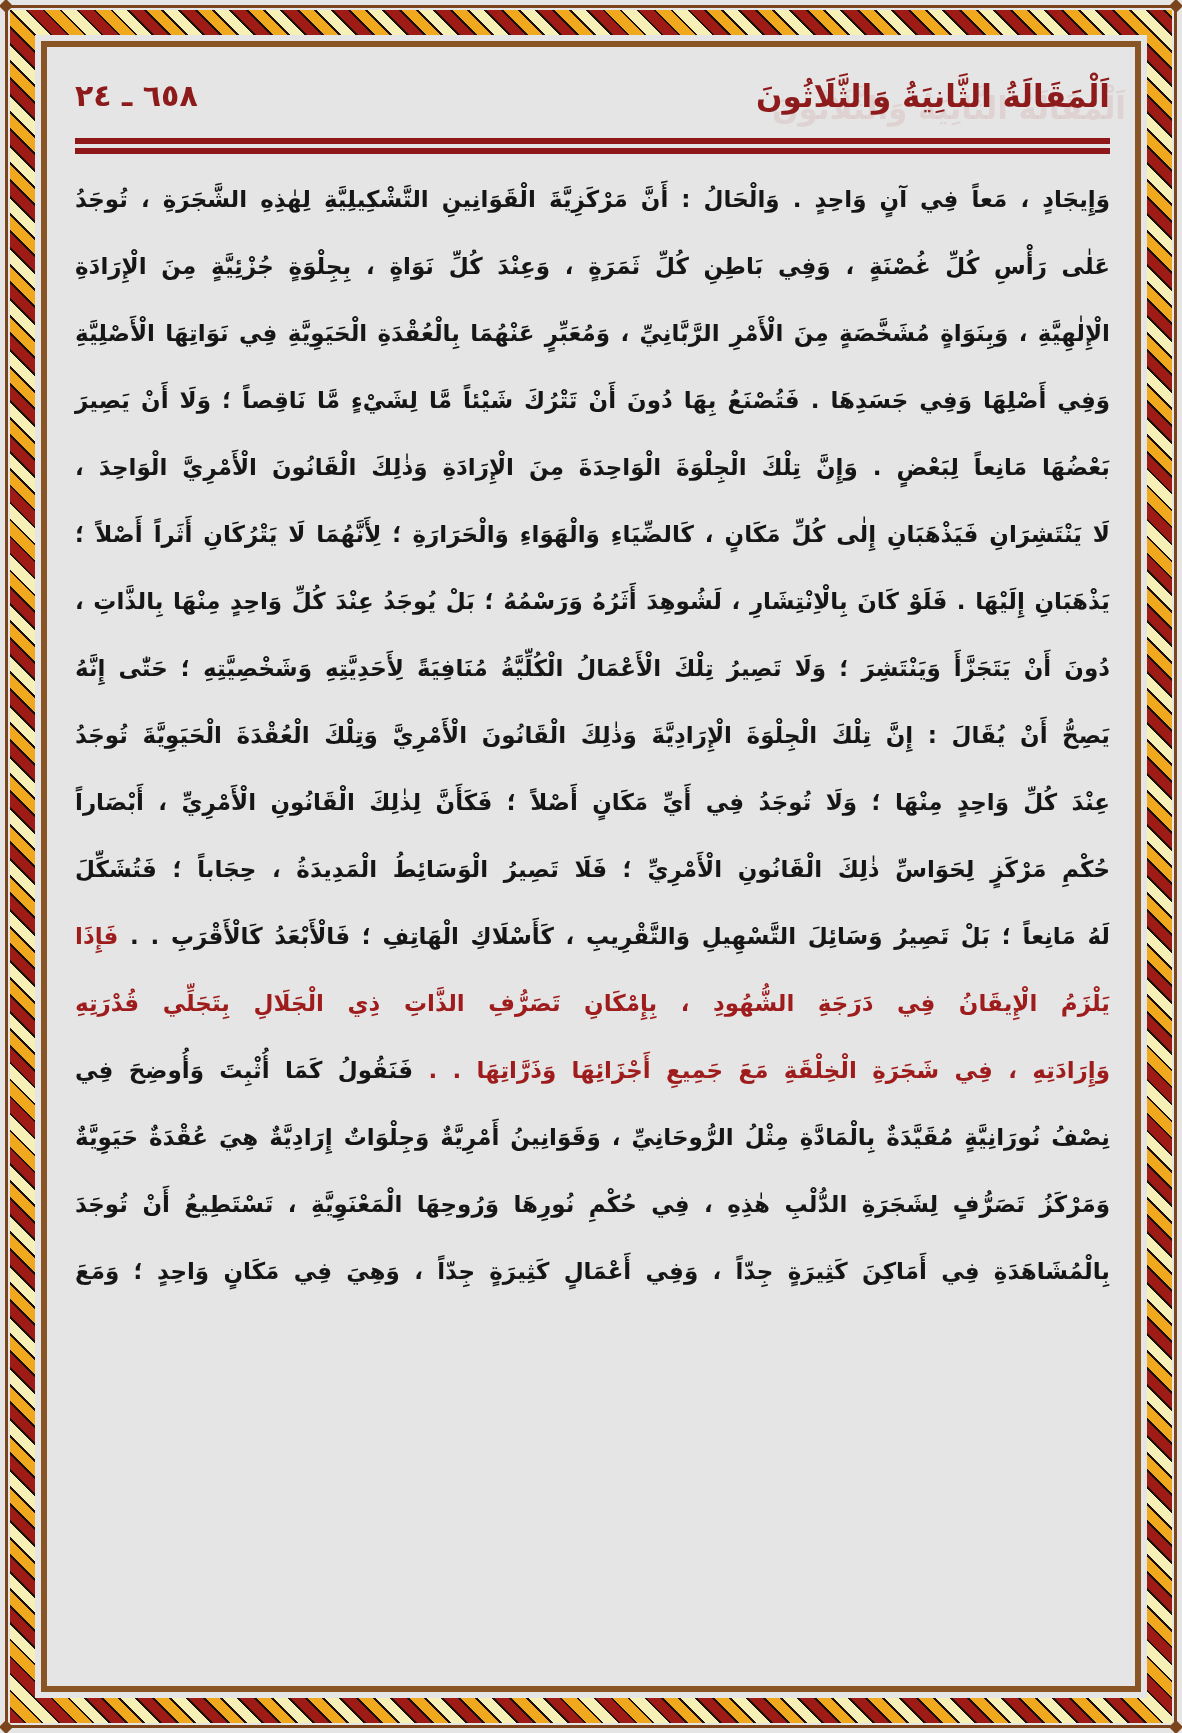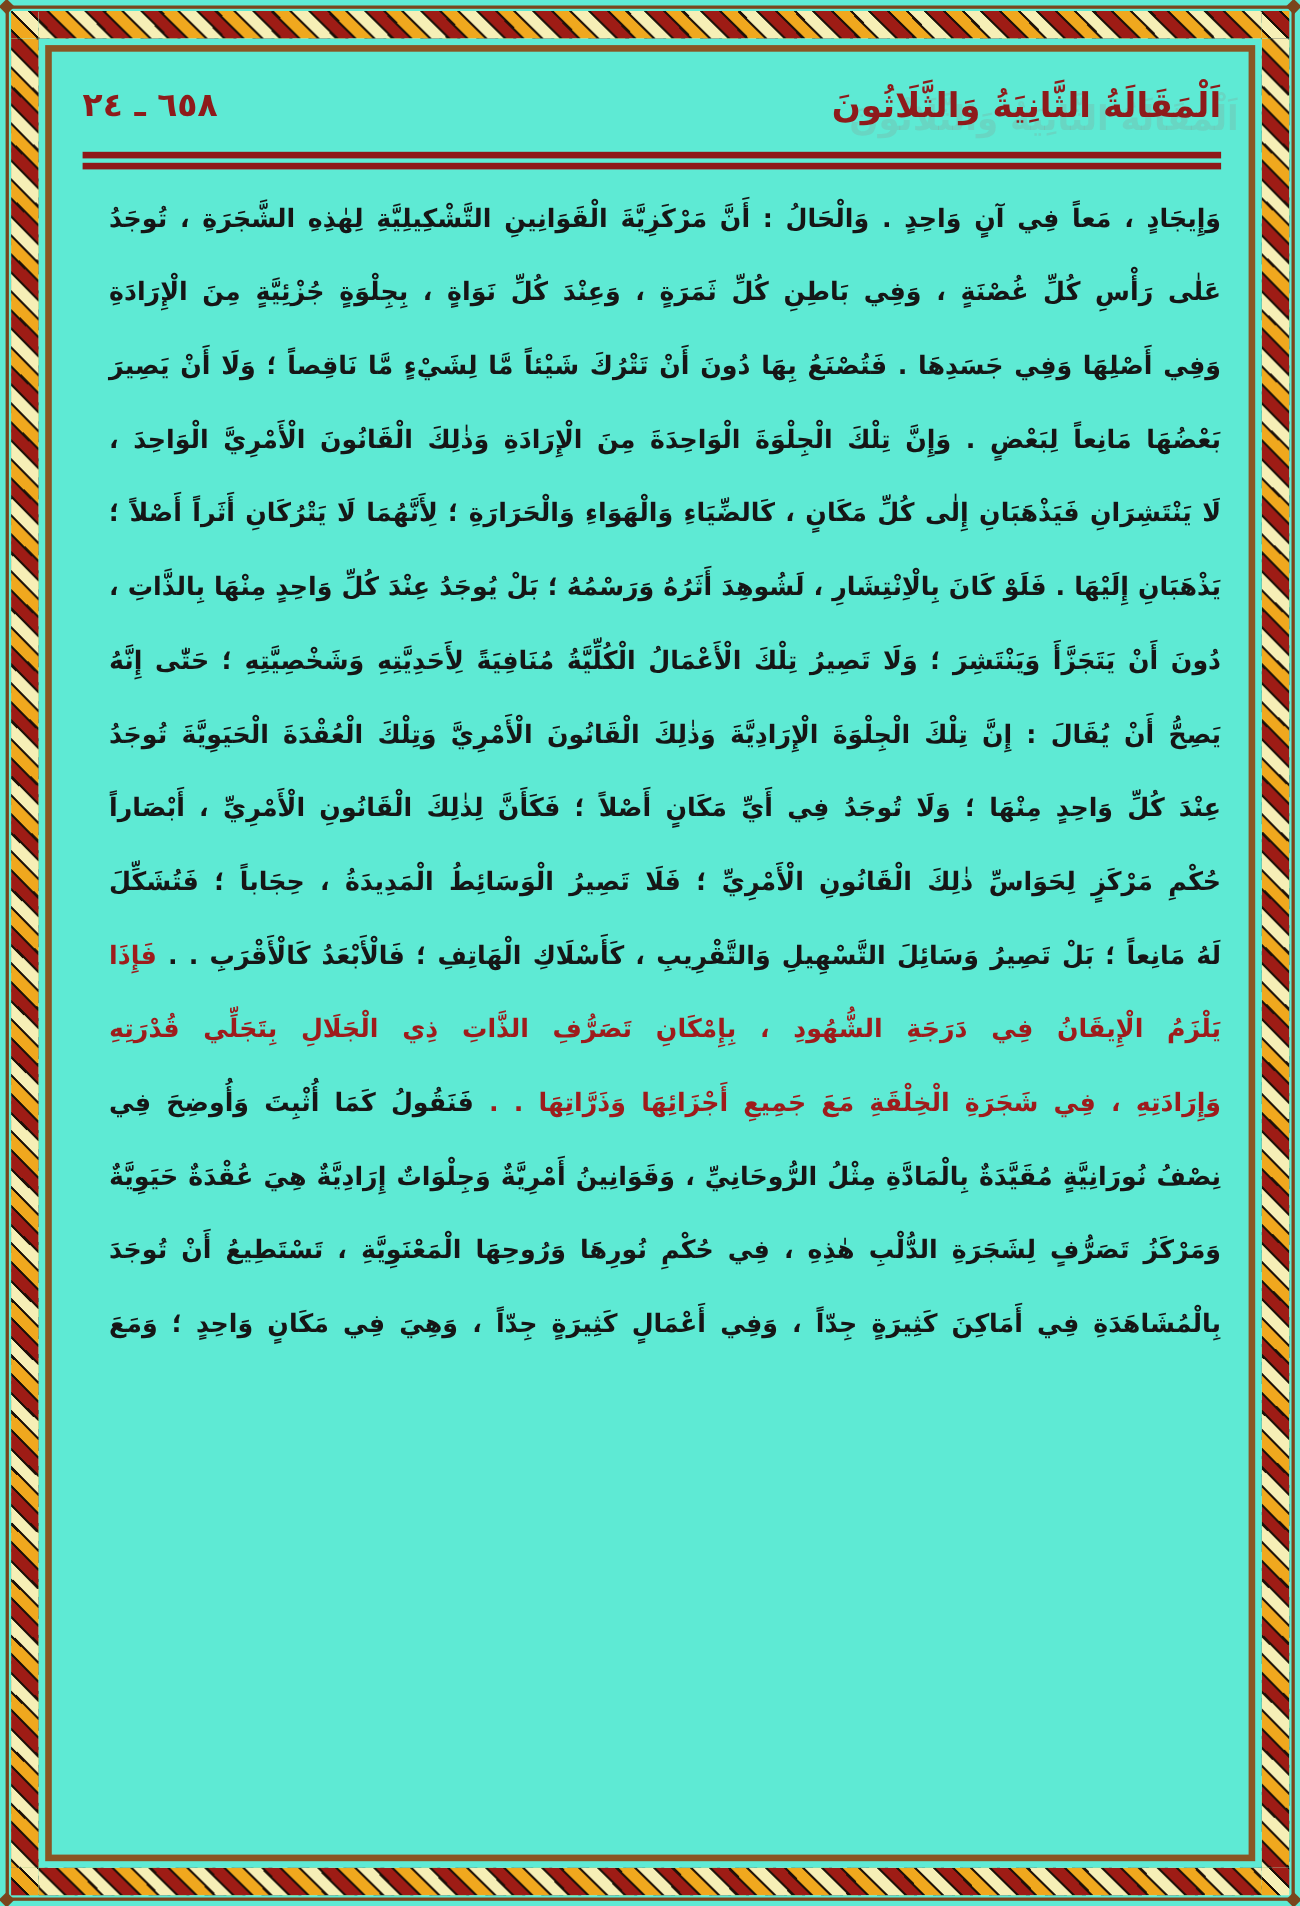--- a/index.html
+++ b/index.html
@@ -1,19 +1,19 @@
 <!DOCTYPE html>
 <html lang="ar" dir="rtl"><head>
 <meta charset="utf-8">
 <style>
   html,body{margin:0;padding:0;background:#ffffff;}
   .page{
     position:relative;
     width:1182px;height:1733px;
-    background:#5eead4;
+    background:#e5e5e5;
     overflow:hidden;
     font-family:"DejaVu Sans",sans-serif;
   }
   
   .frame-outer{
     position:absolute;inset:5px;
     border:3px solid #7a451c;
     pointer-events:none;
   }
   .frame-band{
@@ -67,21 +67,20 @@
     color:#161616;
   }
   .line{
     height:67px;line-height:67px;
     font-size:23px;font-weight:bold;
     text-align:justify;
     text-align-last:justify;
     -moz-text-align-last:justify;
     white-space:nowrap;
     overflow:visible;
-    margin-left:24px;
   }
   .line span{white-space:normal;}
   .red{color:#9e1c1c;}
 </style>
 </head>
 <body>
 
 <div class="page">
 
   <div class="frame-outer"></div>
@@ -101,20 +100,21 @@
 
     <div class="divider">
       <div class="bar"></div>
       <div class="gap"></div>
       <div class="bar"></div>
     </div>
 
     <div class="body-text">
       <div class="line">وَإِيجَادٍ ، مَعاً فِي آنٍ وَاحِدٍ . وَالْحَالُ : أَنَّ مَرْكَزِيَّةَ الْقَوَانِينِ التَّشْكِيلِيَّةِ لِهٰذِهِ الشَّجَرَةِ ، تُوجَدُ</div>
       <div class="line">عَلٰى رَأْسِ كُلِّ غُصْنَةٍ ، وَفِي بَاطِنِ كُلِّ ثَمَرَةٍ ، وَعِنْدَ كُلِّ نَوَاةٍ ، بِجِلْوَةٍ جُزْئِيَّةٍ مِنَ الْإِرَادَةِ</div>
+      <div class="line">الْإِلٰهِيَّةِ ، وَبِنَوَاةٍ مُشَخَّصَةٍ مِنَ الْأَمْرِ الرَّبَّانِيِّ ، وَمُعَبِّرٍ عَنْهُمَا بِالْعُقْدَةِ الْحَيَوِيَّةِ فِي نَوَاتِهَا الْأَصْلِيَّةِ</div>
       <div class="line">وَفِي أَصْلِهَا وَفِي جَسَدِهَا . فَتُصْنَعُ بِهَا دُونَ أَنْ تَتْرُكَ شَيْئاً مَّا لِشَيْءٍ مَّا نَاقِصاً ؛ وَلَا أَنْ يَصِيرَ</div>
       <div class="line">بَعْضُهَا مَانِعاً لِبَعْضٍ . وَإِنَّ تِلْكَ الْجِلْوَةَ الْوَاحِدَةَ مِنَ الْإِرَادَةِ وَذٰلِكَ الْقَانُونَ الْأَمْرِيَّ الْوَاحِدَ ،</div>
       <div class="line">لَا يَنْتَشِرَانِ فَيَذْهَبَانِ إِلٰى كُلِّ مَكَانٍ ، كَالضِّيَاءِ وَالْهَوَاءِ وَالْحَرَارَةِ ؛ لِأَنَّهُمَا لَا يَتْرُكَانِ أَثَراً أَصْلاً ؛</div>
       <div class="line">يَذْهَبَانِ إِلَيْهَا . فَلَوْ كَانَ بِالْاِنْتِشَارِ ، لَشُوهِدَ أَثَرُهُ وَرَسْمُهُ ؛ بَلْ يُوجَدُ عِنْدَ كُلِّ وَاحِدٍ مِنْهَا بِالذَّاتِ ،</div>
       <div class="line">دُونَ أَنْ يَتَجَزَّأَ وَيَنْتَشِرَ ؛ وَلَا تَصِيرُ تِلْكَ الْأَعْمَالُ الْكُلِّيَّةُ مُنَافِيَةً لِأَحَدِيَّتِهِ وَشَخْصِيَّتِهِ ؛ حَتّٰى إِنَّهُ</div>
       <div class="line">يَصِحُّ أَنْ يُقَالَ : إِنَّ تِلْكَ الْجِلْوَةَ الْإِرَادِيَّةَ وَذٰلِكَ الْقَانُونَ الْأَمْرِيَّ وَتِلْكَ الْعُقْدَةَ الْحَيَوِيَّةَ تُوجَدُ</div>
       <div class="line">عِنْدَ كُلِّ وَاحِدٍ مِنْهَا ؛ وَلَا تُوجَدُ فِي أَيِّ مَكَانٍ أَصْلاً ؛ فَكَأَنَّ لِذٰلِكَ الْقَانُونِ الْأَمْرِيِّ ، أَبْصَاراً</div>
       <div class="line">حُكْمِ مَرْكَزٍ لِحَوَاسِّ ذٰلِكَ الْقَانُونِ الْأَمْرِيِّ ؛ فَلَا تَصِيرُ الْوَسَائِطُ الْمَدِيدَةُ ، حِجَاباً ؛ فَتُشَكِّلَ</div>
       <div class="line"><span>لَهُ مَانِعاً ؛ بَلْ تَصِيرُ وَسَائِلَ التَّسْهِيلِ وَالتَّقْرِيبِ ، كَأَسْلَاكِ الْهَاتِفِ ؛ فَالْأَبْعَدُ كَالْأَقْرَبِ . .</span> <span class="red">فَإِذَا</span></div>
       <div class="line red">يَلْزَمُ الْإِيقَانُ فِي دَرَجَةِ الشُّهُودِ ، بِإِمْكَانِ تَصَرُّفِ الذَّاتِ ذِي الْجَلَالِ بِتَجَلِّي قُدْرَتِهِ</div>

